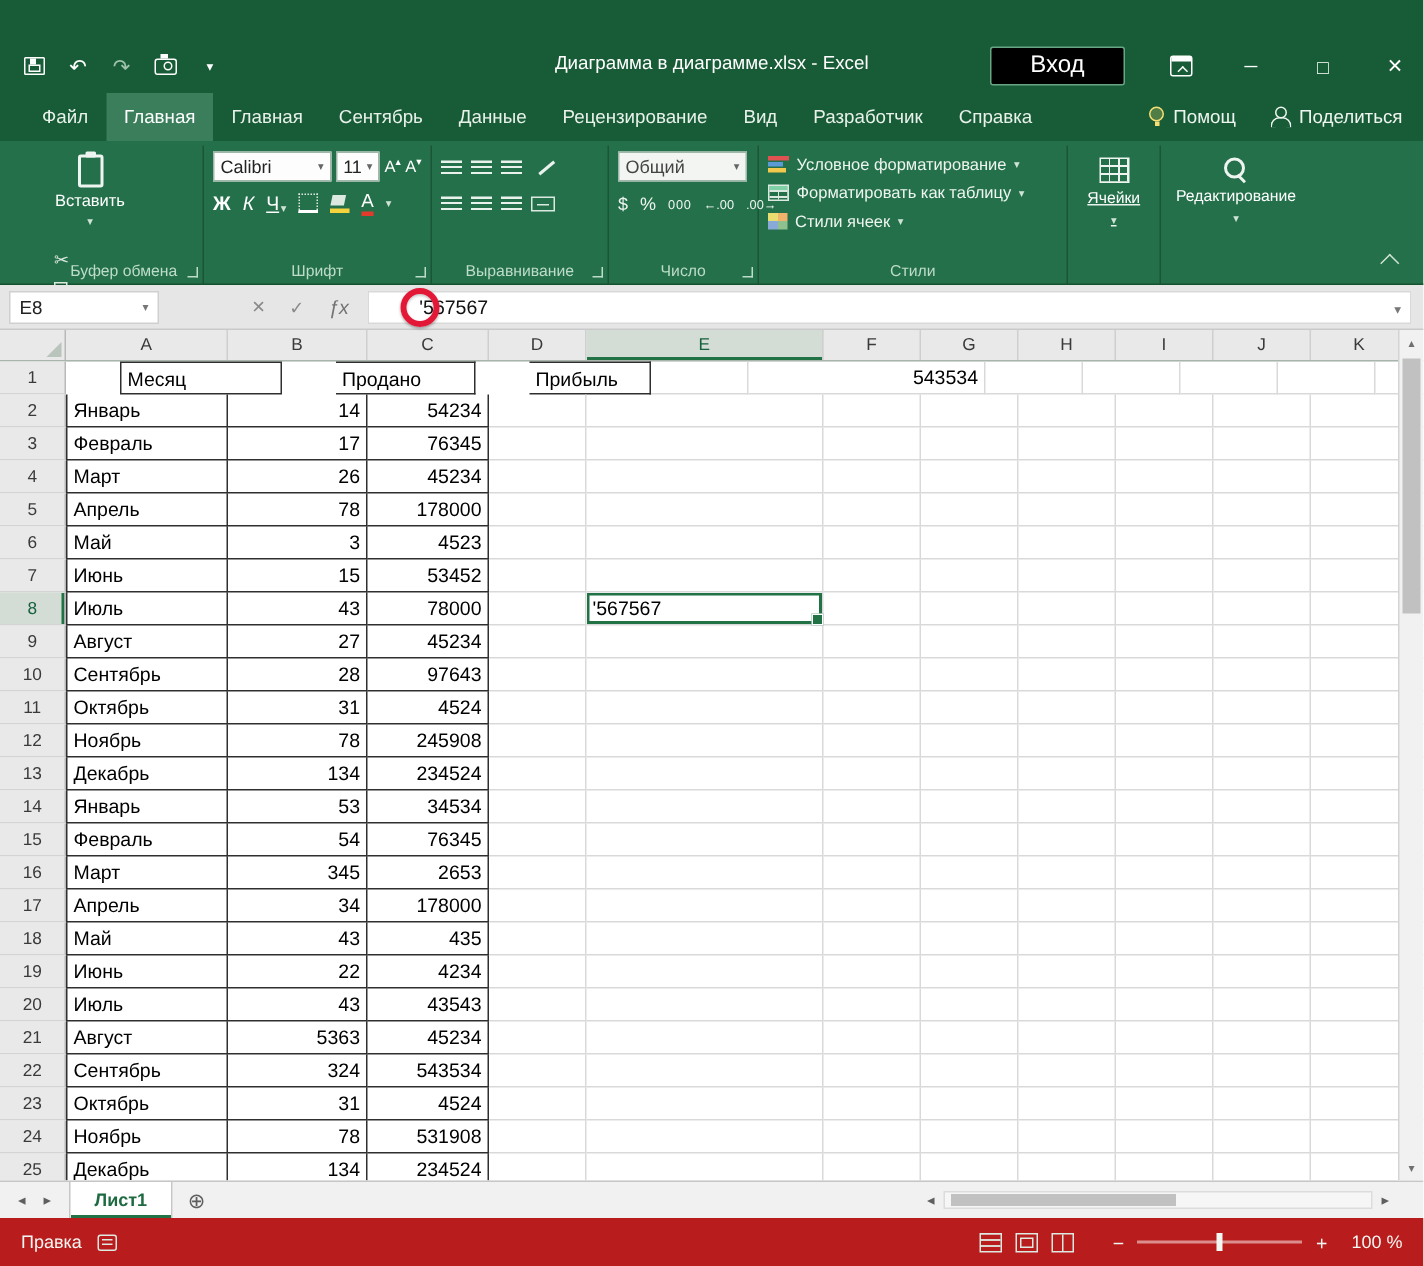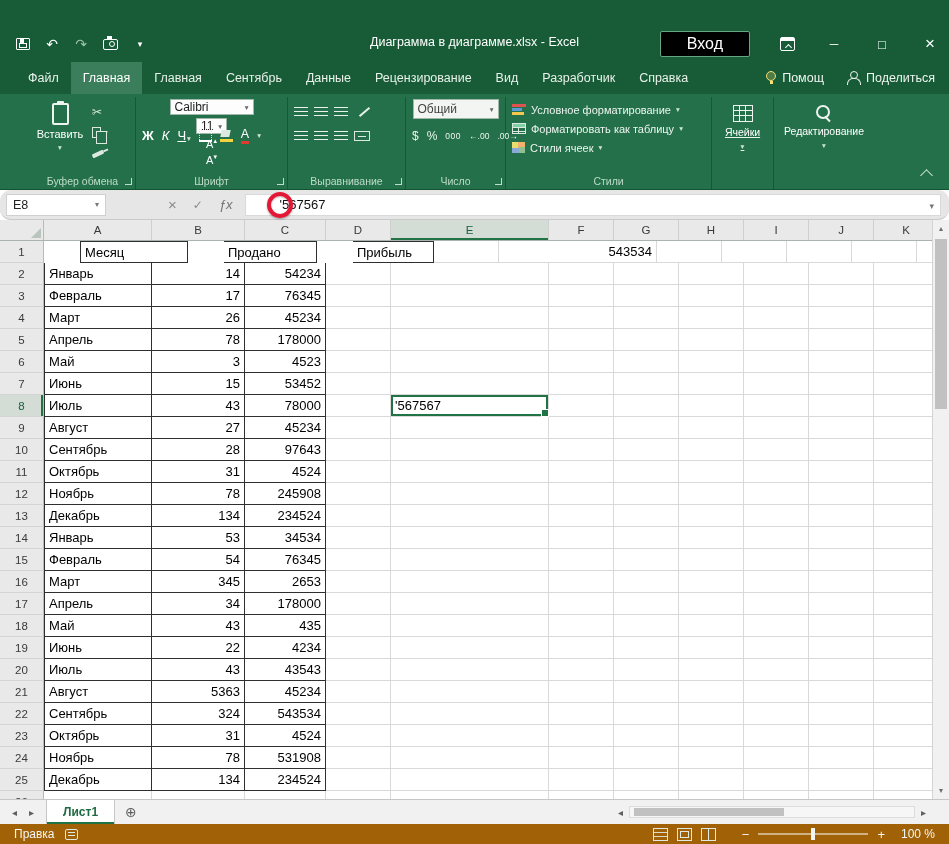--- a/index.html
+++ b/index.html
@@ -40,34 +40,34 @@
   .person-ic{width:14px;height:14px;position:relative;}
   .person-ic::before{content:'';position:absolute;top:0;left:4px;width:6px;height:6px;border:1.3px solid #eef5f0;border-radius:50%;}
   .person-ic::after{content:'';position:absolute;bottom:0;left:1px;width:12px;height:6px;border:1.3px solid #eef5f0;border-bottom:none;border-radius:6px 6px 0 0;}
 
   
   .ribbon{height:96px;background:#24704a;display:flex;padding:3px 0 0 30px;position:relative;color:#e9f2ec;flex:none;border-bottom:1px solid #14532f;}
   .rgroup{position:relative;border-right:1px solid rgba(0,0,0,.25);padding:2px 6px 16px 6px;flex:none;}
   .glabel{position:absolute;bottom:2px;left:0;right:0;text-align:center;font-size:10.5px;color:#bddcc9;white-space:nowrap;}
   .launcher{position:absolute;right:3px;bottom:4px;width:7px;height:7px;border-right:1.2px solid #bddcc9;border-bottom:1.2px solid #bddcc9;cursor:pointer;}
   .dd{font-size:7.5px;color:#cfe3d6;}
-  .g-clip{width:106px;display:flex;gap:8px;}
+  .g-clip{width:106px;display:flex;gap:8px;flex-direction:column;}
   .paste-btn{width:48px;display:flex;flex-direction:column;align-items:center;padding-top:4px;gap:3px;cursor:pointer;}
   .clip-ic{width:17px;height:22px;border:2px solid #eef5f0;border-radius:2px;position:relative;}
   .clip-ic::before{content:'';position:absolute;top:-4px;left:3px;width:7px;height:4px;background:#eef5f0;border-radius:1px;}
   .paste-lbl{font-size:11px;color:#fff;}
   .mini-col{display:flex;flex-direction:column;gap:6px;padding-top:5px;}
   .mini{display:flex;align-items:center;gap:3px;height:15px;cursor:pointer;}
   .scis::before{content:'✂';font-size:12px;color:#dce9e0;}
   .copy-ic{width:9px;height:11px;border:1.3px solid #dce9e0;position:relative;}
   .copy-ic::after{content:'';position:absolute;left:2.5px;top:2.5px;width:9px;height:11px;border:1.3px solid #dce9e0;background:#24704a;}
   .brush-ic{width:12px;height:4px;background:#dce9e0;border-radius:1px;transform:rotate(-25deg);position:relative;}
   .brush-ic::after{content:'';position:absolute;right:-5px;top:1px;width:5px;height:2px;background:#dce9e0;}
   .g-font{width:152px;}
-  .frow1{display:flex;gap:3px;align-items:center;height:23px;flex-direction:column;}
+  .frow1{display:flex;gap:3px;align-items:center;height:23px;}
   .combo{background:#fdfdfd;border:1px solid #9fb8a9;height:20px;display:flex;align-items:center;padding:0 4px;color:#222;font-size:12px;cursor:pointer;}
   .combo .arr{margin-left:auto;font-size:7.5px;color:#666;padding-left:3px;}
   .font-name{width:84px;}
   .font-size{width:31px;}
   .af{font-size:11px;color:#fff;cursor:pointer;white-space:nowrap;}
   .af .tri{font-size:7px;vertical-align:super;}
   .frow2{display:flex;gap:8px;align-items:center;height:22px;margin-top:2px;font-size:13px;}
   .fbtn{cursor:pointer;color:#fff;display:inline-flex;align-items:flex-end;gap:1px;}
   .b-bold{font-weight:bold;}
   .b-italic{font-style:italic;}
@@ -104,21 +104,21 @@
   .g-edit{width:100px;}
   .big-btn{width:100%;display:flex;flex-direction:column;align-items:center;padding-top:6px;gap:4px;cursor:pointer;}
   .big-lbl{font-size:10.5px;color:#fff;white-space:nowrap;}
   .cells-ic{width:20px;height:17px;border:1.5px solid #eef5f0;background:repeating-linear-gradient(to right,transparent 0 5.2px,#eef5f0 5.2px 6.2px),repeating-linear-gradient(to bottom,transparent 0 4.2px,#eef5f0 4.2px 5.2px);}
   .edit-ic{width:16px;height:16px;position:relative;}
   .edit-ic::before{content:'';position:absolute;top:0;left:0;width:10px;height:10px;border:2px solid #eef5f0;border-radius:50%;}
   .edit-ic::after{content:'';position:absolute;bottom:1px;right:1px;width:7px;height:2px;background:#eef5f0;transform:rotate(45deg);}
   .collapse-ribbon{position:absolute;right:18px;bottom:9px;width:9px;height:9px;border-left:1.6px solid #cfe3d6;border-top:1.6px solid #cfe3d6;transform:rotate(45deg);cursor:pointer;}
 
   
-  .fbar{height:30px;background:#e6e6e6;border-bottom:1px solid #c9c9c9;display:flex;align-items:center;padding-left:6px;position:relative;flex:none;border-radius:11px;}
+  .fbar{height:30px;background:#e6e6e6;border-bottom:1px solid #c9c9c9;display:flex;align-items:center;padding-left:6px;position:relative;flex:none;}
   .namebox{width:100px;height:22px;background:#fff;border:1px solid #d0d0d0;display:flex;align-items:center;padding:0 6px;font-size:12.5px;color:#222;cursor:pointer;}
   .namebox .arr{margin-left:auto;font-size:8px;color:#777;}
   .fbtns{display:flex;align-items:center;margin-left:62px;gap:16px;color:#8a8a8a;font-size:13px;}
   .fbtn-i{cursor:pointer;}
   .i-cancel::before{content:'×';font-size:15px;}
   .i-enter::before{content:'✓';font-size:12px;}
   .i-fx{color:#737373;font-size:13px;cursor:pointer;font-style:italic;}
   .farea{flex:1;height:22px;background:#fff;border:1px solid #d9d9d9;margin:0 8px 0 12px;display:flex;align-items:center;position:relative;font-size:13px;color:#111;padding-left:34px;}
   .farea .expand{position:absolute;right:6px;top:6px;color:#777;font-size:9px;cursor:pointer;}
   .red-circle{position:absolute;left:21px;top:50%;transform:translateY(-50%);width:26px;height:26px;border:4px solid #e31837;border-radius:50%;box-shadow:0 1px 2px rgba(0,0,0,.35),inset 0 1px 2px rgba(0,0,0,.25);pointer-events:none;z-index:4;}
@@ -152,21 +152,21 @@
   .snav{display:flex;align-items:center;gap:12px;padding:0 12px;color:#5f5f5f;font-size:10px;}
   .snav span{cursor:pointer;}
   .stab{background:#fff;border-left:1px solid #c6c6c6;border-right:1px solid #c6c6c6;display:flex;align-items:center;padding:0 16px;color:#1e6a41;font-weight:bold;font-size:12px;box-shadow:inset 0 -2px 0 #217346;cursor:pointer;}
   .addsheet{display:flex;align-items:center;margin-left:10px;color:#5f5f5f;font-size:14px;cursor:pointer;}
   .hscroll{position:absolute;right:17px;top:0;bottom:0;width:320px;display:flex;align-items:center;}
   .hs-btn{width:17px;text-align:center;color:#5f5f5f;font-size:10px;cursor:pointer;}
   .hs-track{flex:1;height:12px;background:#f6f6f6;border:1px solid #dcdcdc;position:relative;}
   .hs-thumb{position:absolute;left:4px;top:1px;bottom:1px;width:150px;background:#c1c1c1;cursor:pointer;}
 
   
-  .statusbar{height:20px;background:#a16207;display:flex;align-items:center;color:#f2f7f3;font-size:12px;padding:0 14px;gap:10px;flex:none;}
+  .statusbar{height:32px;background:#b91c1c;display:flex;align-items:center;color:#f2f7f3;font-size:12px;padding:0 14px;gap:10px;flex:none;}
   .macro-ic{width:13px;height:11px;border:1.2px solid #dfeae2;border-radius:2px;position:relative;cursor:pointer;}
   .macro-ic::after{content:'';position:absolute;left:2px;top:2.5px;right:2px;height:1.4px;background:#dfeae2;box-shadow:0 3px 0 #dfeae2;}
   .sb-spacer{flex:1;}
   .views{display:flex;gap:9px;align-items:center;}
   .vw{width:15px;height:13px;border:1.2px solid #dfeae2;cursor:pointer;position:relative;}
   .vw-normal{background:repeating-linear-gradient(to bottom,transparent 0 3px,rgba(223,234,226,.9) 3px 4px);}
   .vw-layout::after{content:'';position:absolute;inset:2px;border:1px solid #dfeae2;}
   .vw-break::after{content:'';position:absolute;left:6px;top:0;bottom:0;width:1.2px;background:#dfeae2;}
   .zoom{display:flex;align-items:center;gap:9px;margin-left:16px;}
   .zi{font-size:13px;cursor:pointer;}

